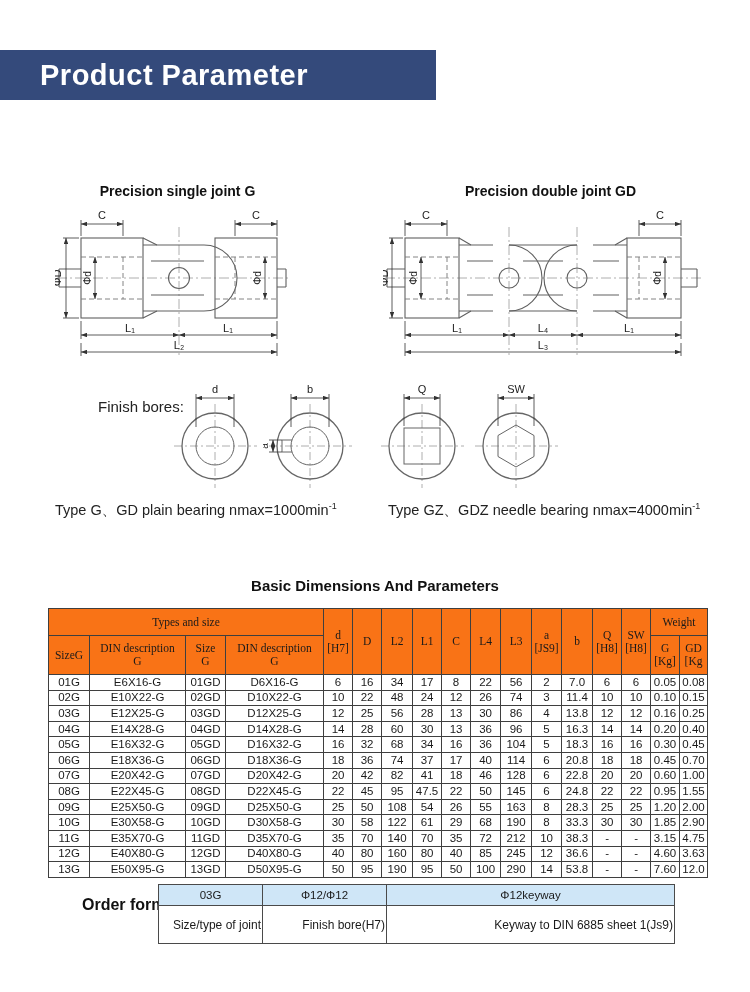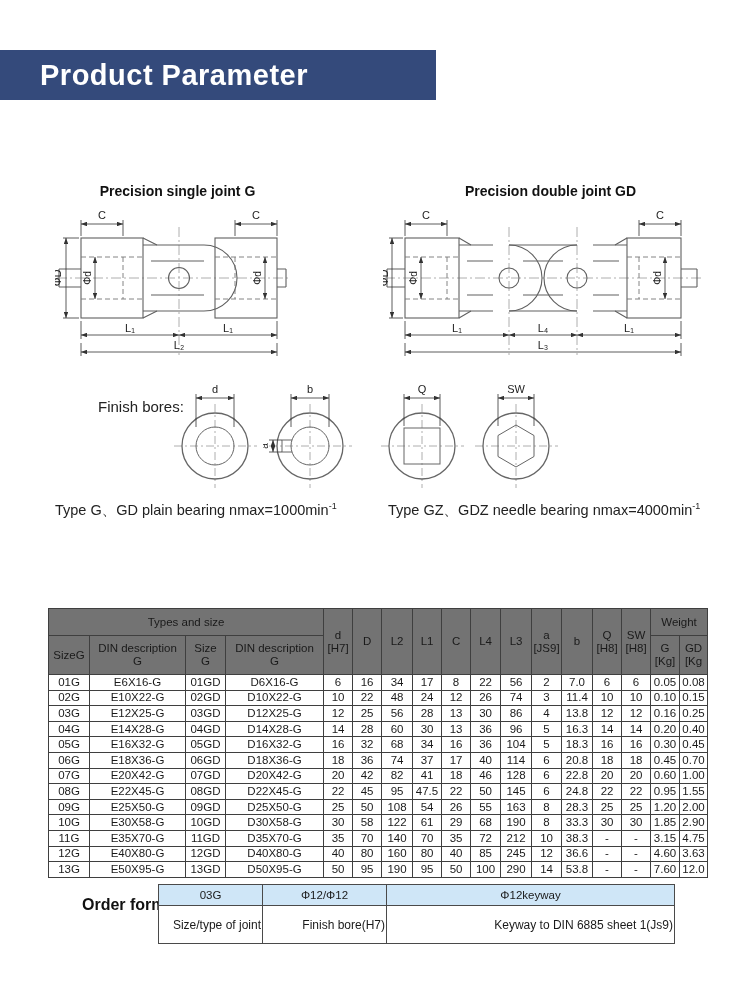--- a/index.html
+++ b/index.html
@@ -29,21 +29,21 @@
   .notes{position:absolute;left:0;top:501px;width:750px;font-size:14.5px;color:#222;}
   .note-left{position:absolute;left:55px;top:0;}
   .note-right{position:absolute;left:388px;top:0;}
   .notes sup{font-size:9px;}
 
   
   .table-title{position:absolute;left:0;top:577px;width:750px;text-align:center;font-weight:bold;font-size:15px;color:#111;}
   table.dims{position:absolute;left:48px;top:608px;width:659px;border-collapse:collapse;table-layout:fixed;}
   table.dims th,table.dims td{border:1px solid #3f3f3f;font-weight:normal;text-align:center;
       font-size:11.5px;padding:0 1px;line-height:1.12;color:#1a1a1a;}
-  table.dims thead th{background:#737373;white-space:pre-line;}
+  table.dims thead th{background:#f97316;white-space:pre-line;font-family:Liberation Serif, serif;}
   table.dims thead tr.h1 th{height:26px;}
   table.dims thead tr.h2 th{height:38px;}
   table.dims tbody td{height:14.6px;background:#ffffff;}
 
   
   .order-label{position:absolute;left:58px;top:896px;font-size:16px;font-weight:bold;color:#111;margin-left:24px;}
   table.order{position:absolute;left:158px;top:884px;width:516px;border-collapse:collapse;table-layout:fixed;}
   table.order td{border:1px solid #4a4a4a;text-align:center;color:#1a1a1a;}
   table.order tr.o1 td{background:#cfe6f7;height:18px;font-size:11.5px;}
   table.order tr.o2 td{background:#ffffff;height:35px;font-size:12px;text-align:right;}
@@ -243,20 +243,21 @@
       </g>
       <text class="dimtxt" x="47" y="11" text-anchor="middle">SW</text>
     </svg>
   </div>
 
   <div class="notes">
     <div class="note-left"><span>Type G、GD plain bearing nmax=1000min</span><sup>-1</sup></div>
     <div class="note-right"><span>Type GZ、GDZ needle bearing nmax=4000min</span><sup>-1</sup></div>
   </div>
 
+  <div class="table-title">Basic Dimensions And Parameters</div>
   <table class="dims">
     <colgroup>
       <col style="width:41px">
         <col style="width:96px">
         <col style="width:40px">
         <col style="width:98px">
       <col style="width:29px">
         <col style="width:29px">
         <col style="width:31px">
         <col style="width:29px">

